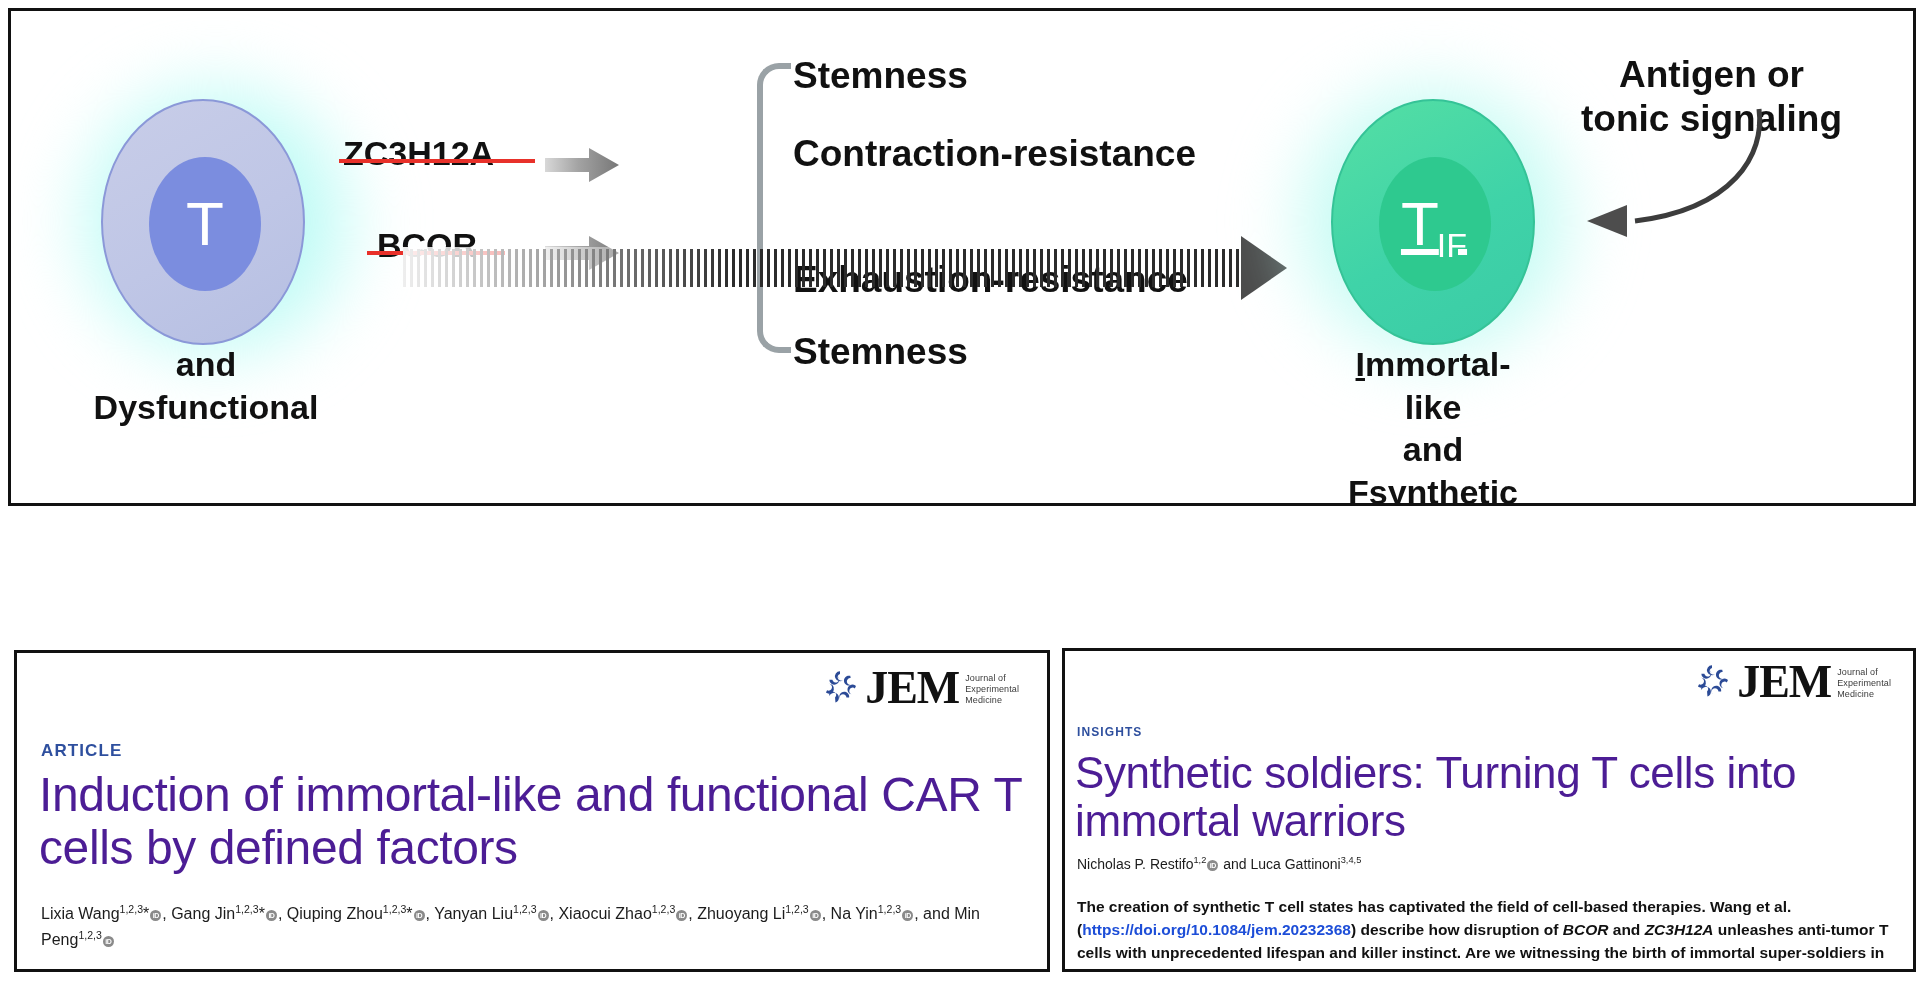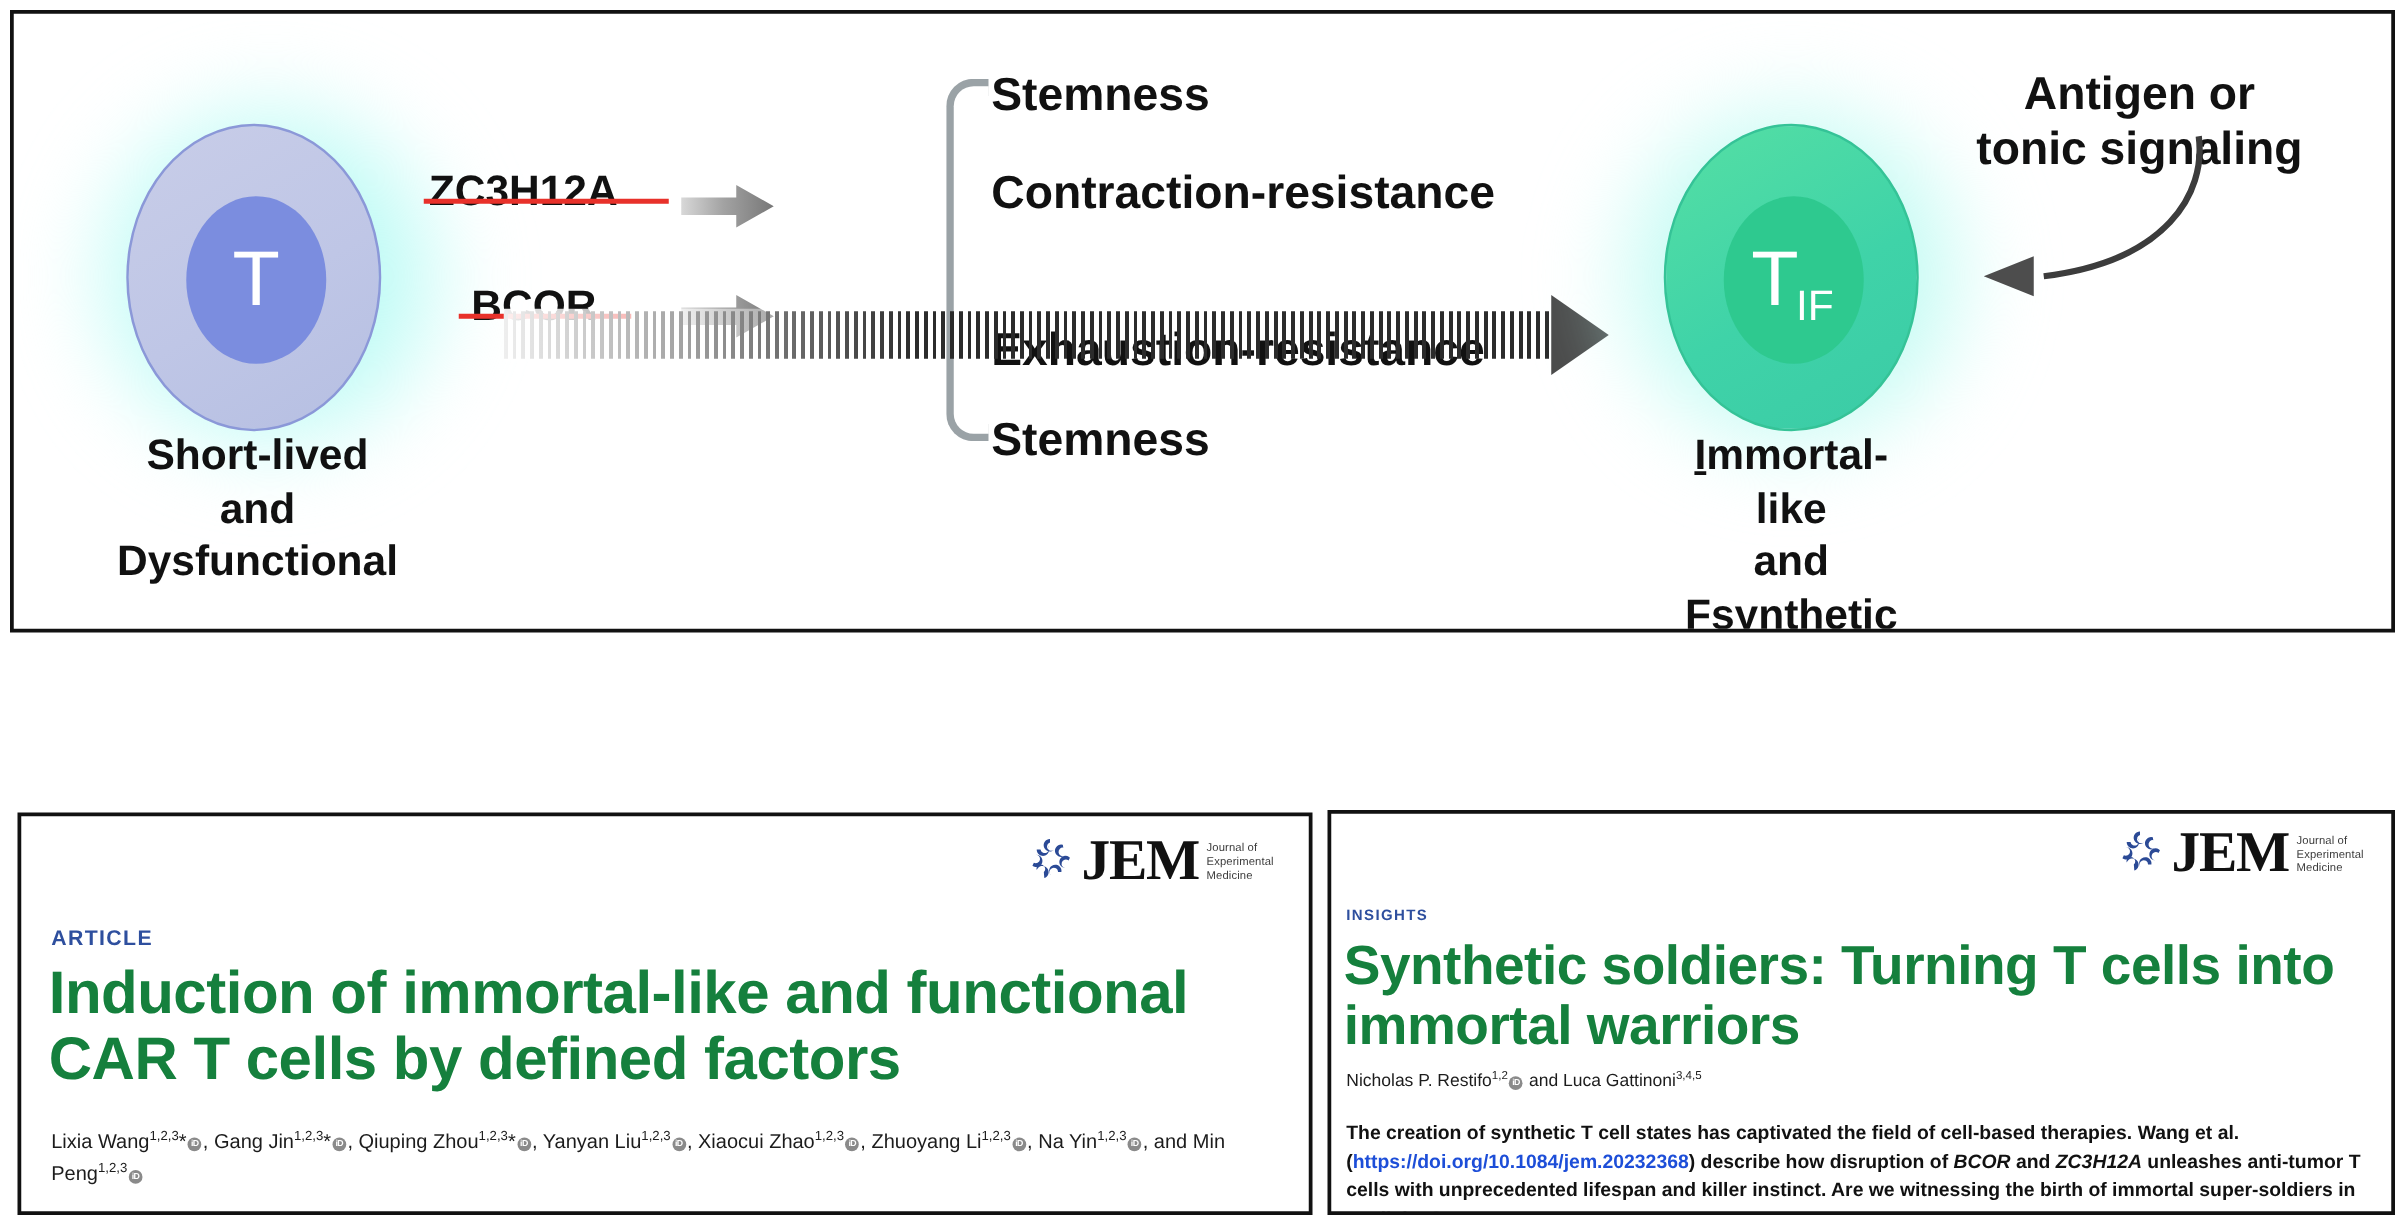--- a/index.html
+++ b/index.html
@@ -50,21 +50,21 @@
   .cell-inner {
     position: absolute;
     border-radius: 50%;
     display: flex;
     align-items: center;
     justify-content: center;
     color: #ffffff;
     font-weight: 400;
   }
   .cell-inner.blue { background: #7b8ddf; }
-  .cell-inner.green { background: #2ec98f; }
+  .cell-inner.green { background: #2ec98f; text-decoration: underline; }
 
   .cell-letter {
     font-size: 62px;
     line-height: 1;
     letter-spacing: 0;
     font-weight: 400;
     color: #fff;
     display: inline-block;
   }
   .cell-letter .sub {
@@ -181,22 +181,22 @@
   }
 
   .kicker {
     position: absolute;
     color: #2e4f9e;
     font-weight: bold;
     letter-spacing: 1.1px;
   }
   .paper-title {
     position: absolute;
-    font-weight: bold;
-    color: #15803d;
+    font-weight: normal;
+    color: #4c1d95;
     line-height: 1.1;
     letter-spacing: -0.4px;
   }
   .authors {
     position: absolute;
     color: #1c1c1c;
     line-height: 1.55;
   }
   .authors sup { font-size: 0.66em; }
   .orcid {
@@ -227,21 +227,20 @@
 
 <div class="diagram-panel">
 
   <div class="glow blue" style="left:40px; top:45px; width:330px; height:330px;"></div>
   <div class="cell-outer blue" style="left:90px; top:88px; width:204px; height:246px;">
     <div class="cell-inner blue" style="left:46px; top:56px; width:112px; height:134px;">
       <span class="cell-letter">T</span>
     </div>
   </div>
   <div class="cell-caption" style="left:45px; top:332px; width:300px;">
-    <div>Short-lived</div>
     <div>and</div>
     <div>Dysfunctional</div>
   </div>
 
   <div class="gene-label" style="left:332px; top:123px;">ZC3H12A</div>
   <div class="gene-strike" style="left:328px; top:148px; width:196px;"></div>
 
   <svg class="sm-arrow" style="left:532px; top:134px;" width="78" height="40" viewBox="0 0 78 40">
     <defs>
       <linearGradient id="ag1" x1="0" y1="0" x2="1" y2="0">

